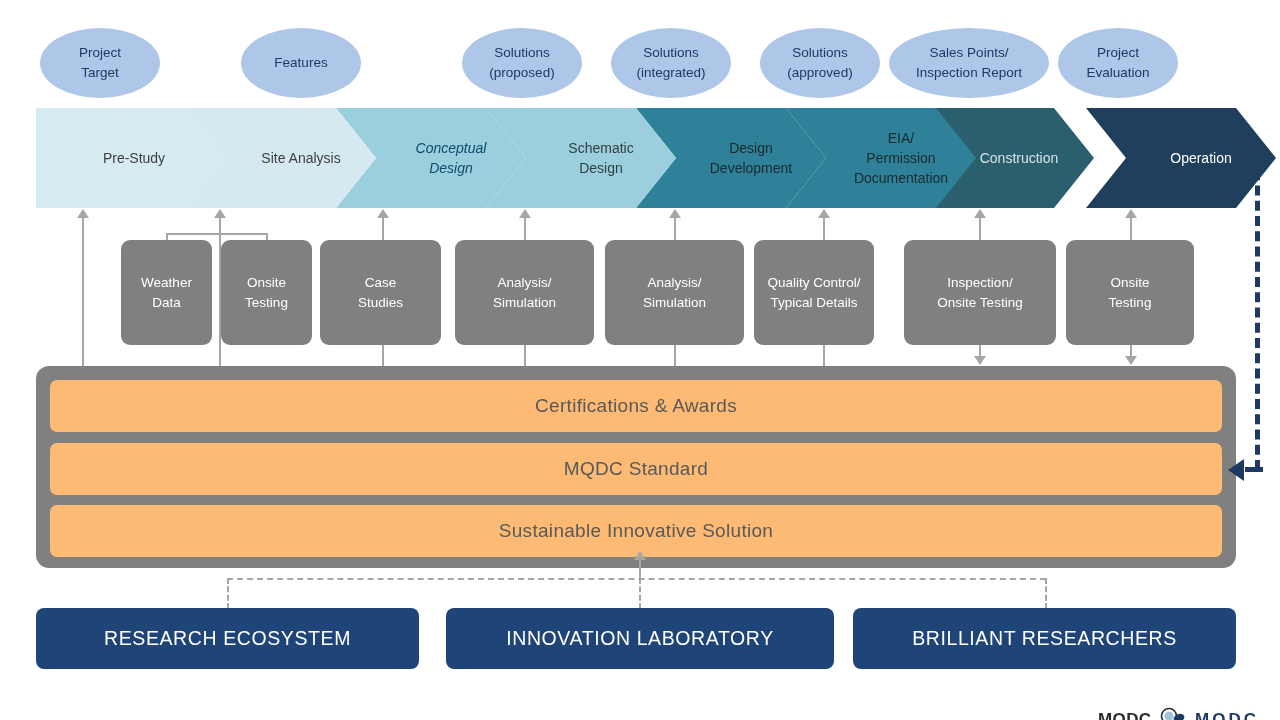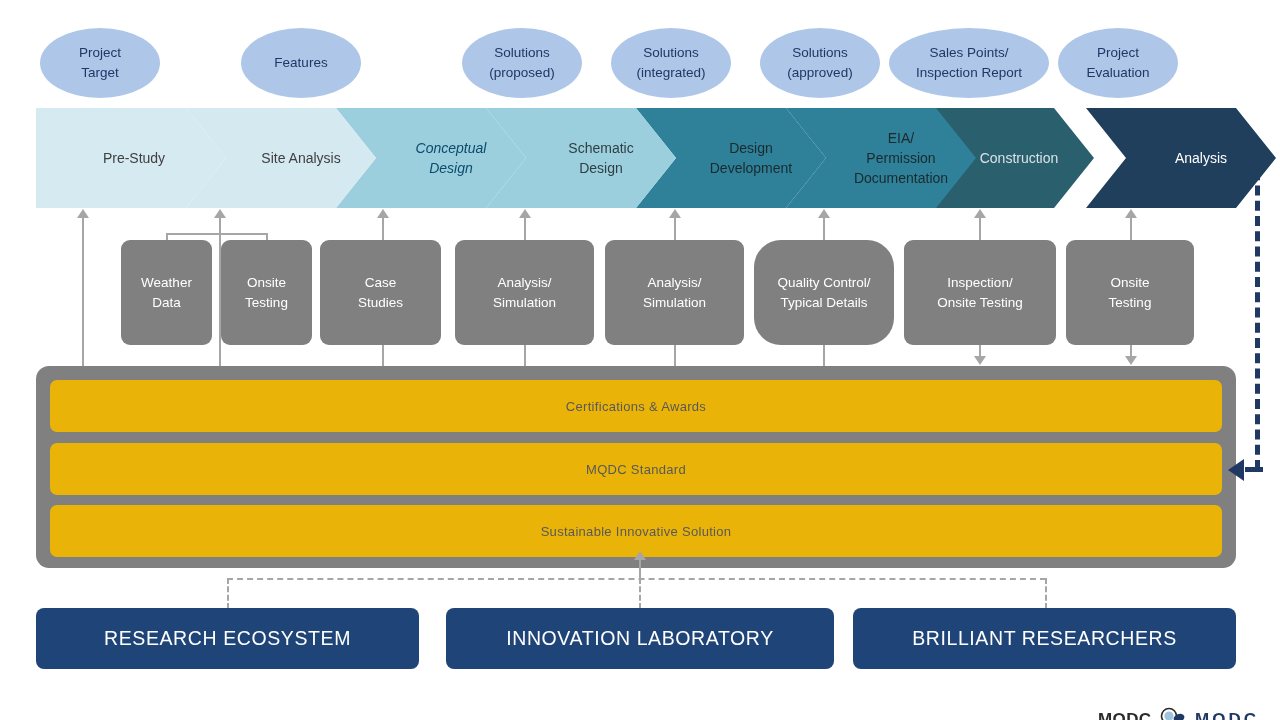--- a/index.html
+++ b/index.html
@@ -35,23 +35,23 @@
     white-space:pre-line;
   }
 
   
   #panel{
     position:absolute;left:36px;top:366px;width:1200px;height:202px;
     background:#808080;border-radius:13px;
   }
   .bar{
     position:absolute;left:14px;width:1172px;height:52px;
-    background:#eab308;border-radius:7px;
-    display:flex;align-items:center;justify-content:center;
-    color:#595959;font-size:13px;letter-spacing:.3px;
+    background:#fdba74;border-radius:7px;
+    display:flex;align-items:center;justify-content:center;
+    color:#595959;font-size:19px;letter-spacing:.3px;
   }
 
   
   .foot{
     position:absolute;top:608px;height:61px;
     background:#1f4578;border-radius:8px;
     display:flex;align-items:center;justify-content:center;
     color:#ffffff;font-size:19.5px;letter-spacing:.6px;
   }
 
@@ -125,21 +125,21 @@
       <div class="chev" style="left: 336px; width: 190px; background: rgb(156, 207, 221); color: #0c4a6e; z-index: 18; padding-left: 40px; box-sizing: border-box; clip-path: polygon(0px 0px, 150px 0px, 190px 50px, 150px 100px, 0px 100px, 40px 50px); font-style: italic;">Conceptual
 Design</div>
       <div class="chev" style="left: 486px; width: 190px; background: rgb(156, 207, 221); color: rgb(47, 63, 67); z-index: 17; padding-left: 40px; box-sizing: border-box; clip-path: polygon(0px 0px, 150px 0px, 190px 50px, 150px 100px, 0px 100px, 40px 50px);">Schematic
 Design</div>
       <div class="chev" style="left: 636px; width: 190px; background: rgb(46, 129, 153); color: rgb(26, 42, 46); z-index: 16; padding-left: 40px; box-sizing: border-box; clip-path: polygon(0px 0px, 150px 0px, 190px 50px, 150px 100px, 0px 100px, 40px 50px);">Design
 Development</div>
       <div class="chev" style="left: 786px; width: 190px; background: rgb(46, 129, 153); color: rgb(26, 42, 46); z-index: 15; padding-left: 40px; box-sizing: border-box; clip-path: polygon(0px 0px, 150px 0px, 190px 50px, 150px 100px, 0px 100px, 40px 50px);">EIA/
 Permission
 Documentation</div>
       <div class="chev" style="left: 904px; width: 190px; background: rgb(42, 95, 110); color: rgb(217, 227, 230); z-index: 14; padding-left: 40px; box-sizing: border-box; clip-path: polygon(0px 0px, 150px 0px, 190px 50px, 150px 100px, 0px 100px, 40px 50px);">Construction</div>
-      <div class="chev" style="left: 1086px; width: 190px; background: rgb(31, 63, 92); color: rgb(255, 255, 255); z-index: 13; padding-left: 40px; box-sizing: border-box; clip-path: polygon(0px 0px, 150px 0px, 190px 50px, 150px 100px, 0px 100px, 40px 50px);">Analysis</div>
+      <div class="chev" style="left: 1086px; width: 190px; background: rgb(31, 63, 92); color: rgb(255, 255, 255); z-index: 13; padding-left: 40px; box-sizing: border-box; clip-path: polygon(0px 0px, 150px 0px, 190px 50px, 150px 100px, 0px 100px, 40px 50px);">Operation</div>
     </div>
 
   <div id="connector-layer">
 
     <div class="vline" style="left:82px;top:218px;height:148px;"></div>
     <div class="arrowup" style="left:77px;top:209px;"></div>
 
     <div class="vline" style="left:219px;top:218px;height:148px;"></div>
     <div class="arrowup" style="left:214px;top:209px;"></div>
     <div class="hline" style="left:166px;top:233px;width:101px;"></div>
@@ -174,21 +174,21 @@
       <div class="resbox" style="left: 121px; width: 91px;">Weather
 Data</div>
       <div class="resbox" style="left: 221px; width: 91px;">Onsite
 Testing</div>
       <div class="resbox" style="left: 320px; width: 121px;">Case
 Studies</div>
       <div class="resbox" style="left: 455px; width: 139px;">Analysis/
 Simulation</div>
       <div class="resbox" style="left: 605px; width: 139px;">Analysis/
 Simulation</div>
-      <div class="resbox" style="left: 754px; width: 140px; border-radius: 27px;">Quality Control/
+      <div class="resbox" style="left: 754px; width: 120px;">Quality Control/
 Typical Details</div>
       <div class="resbox" style="left: 904px; width: 152px;">Inspection/
 Onsite Testing</div>
       <div class="resbox" style="left: 1066px; width: 128px;">Onsite
 Testing</div>
     </div>
 
   <div id="panel">
     <div id="bar-layer">
         <div class="bar" style="top: 14px;">Certifications &amp; Awards</div>

